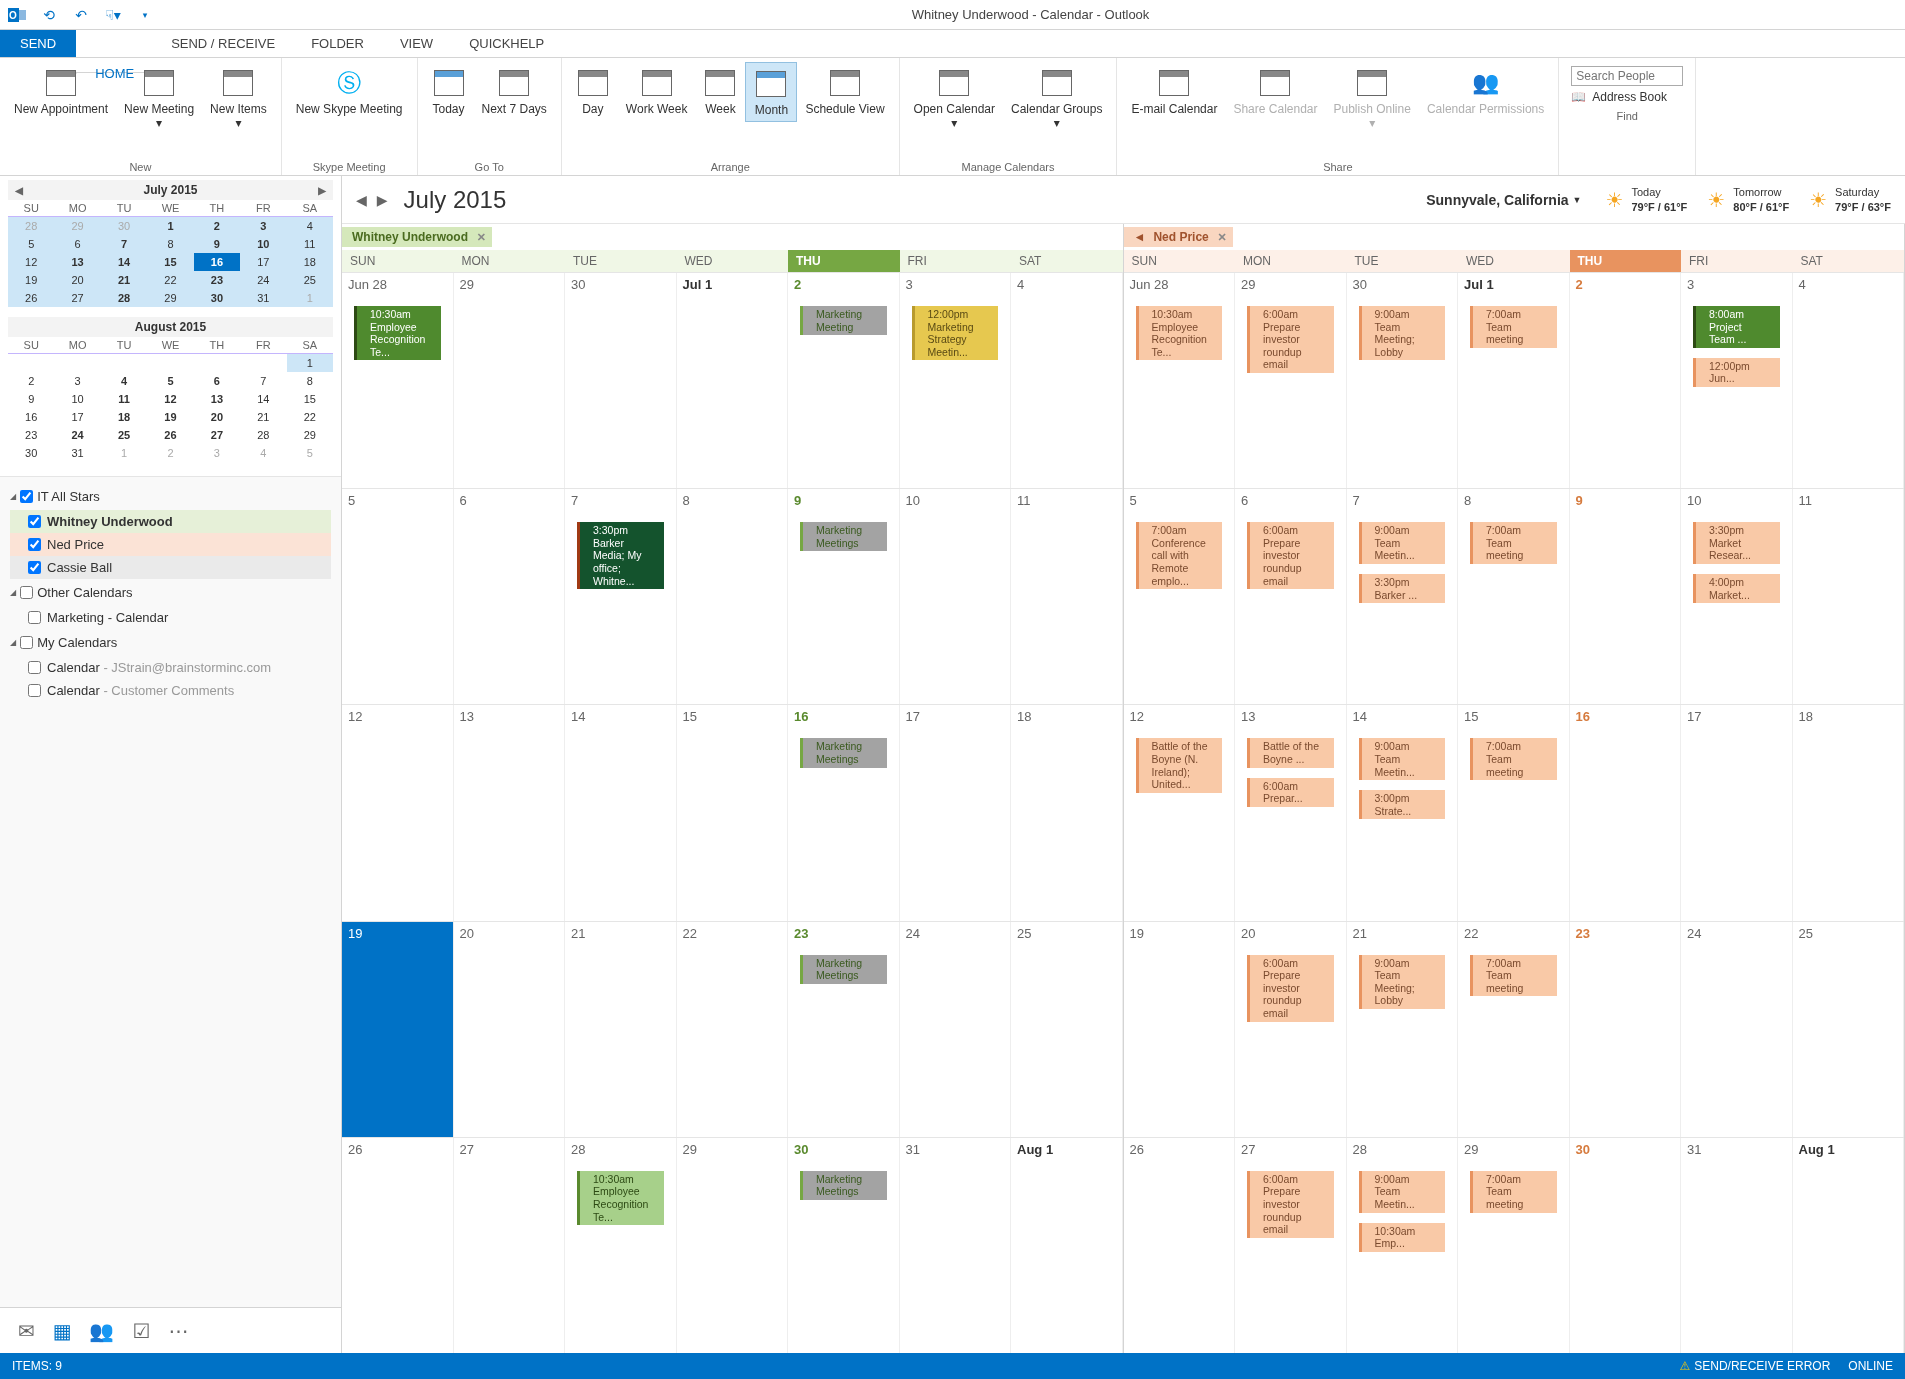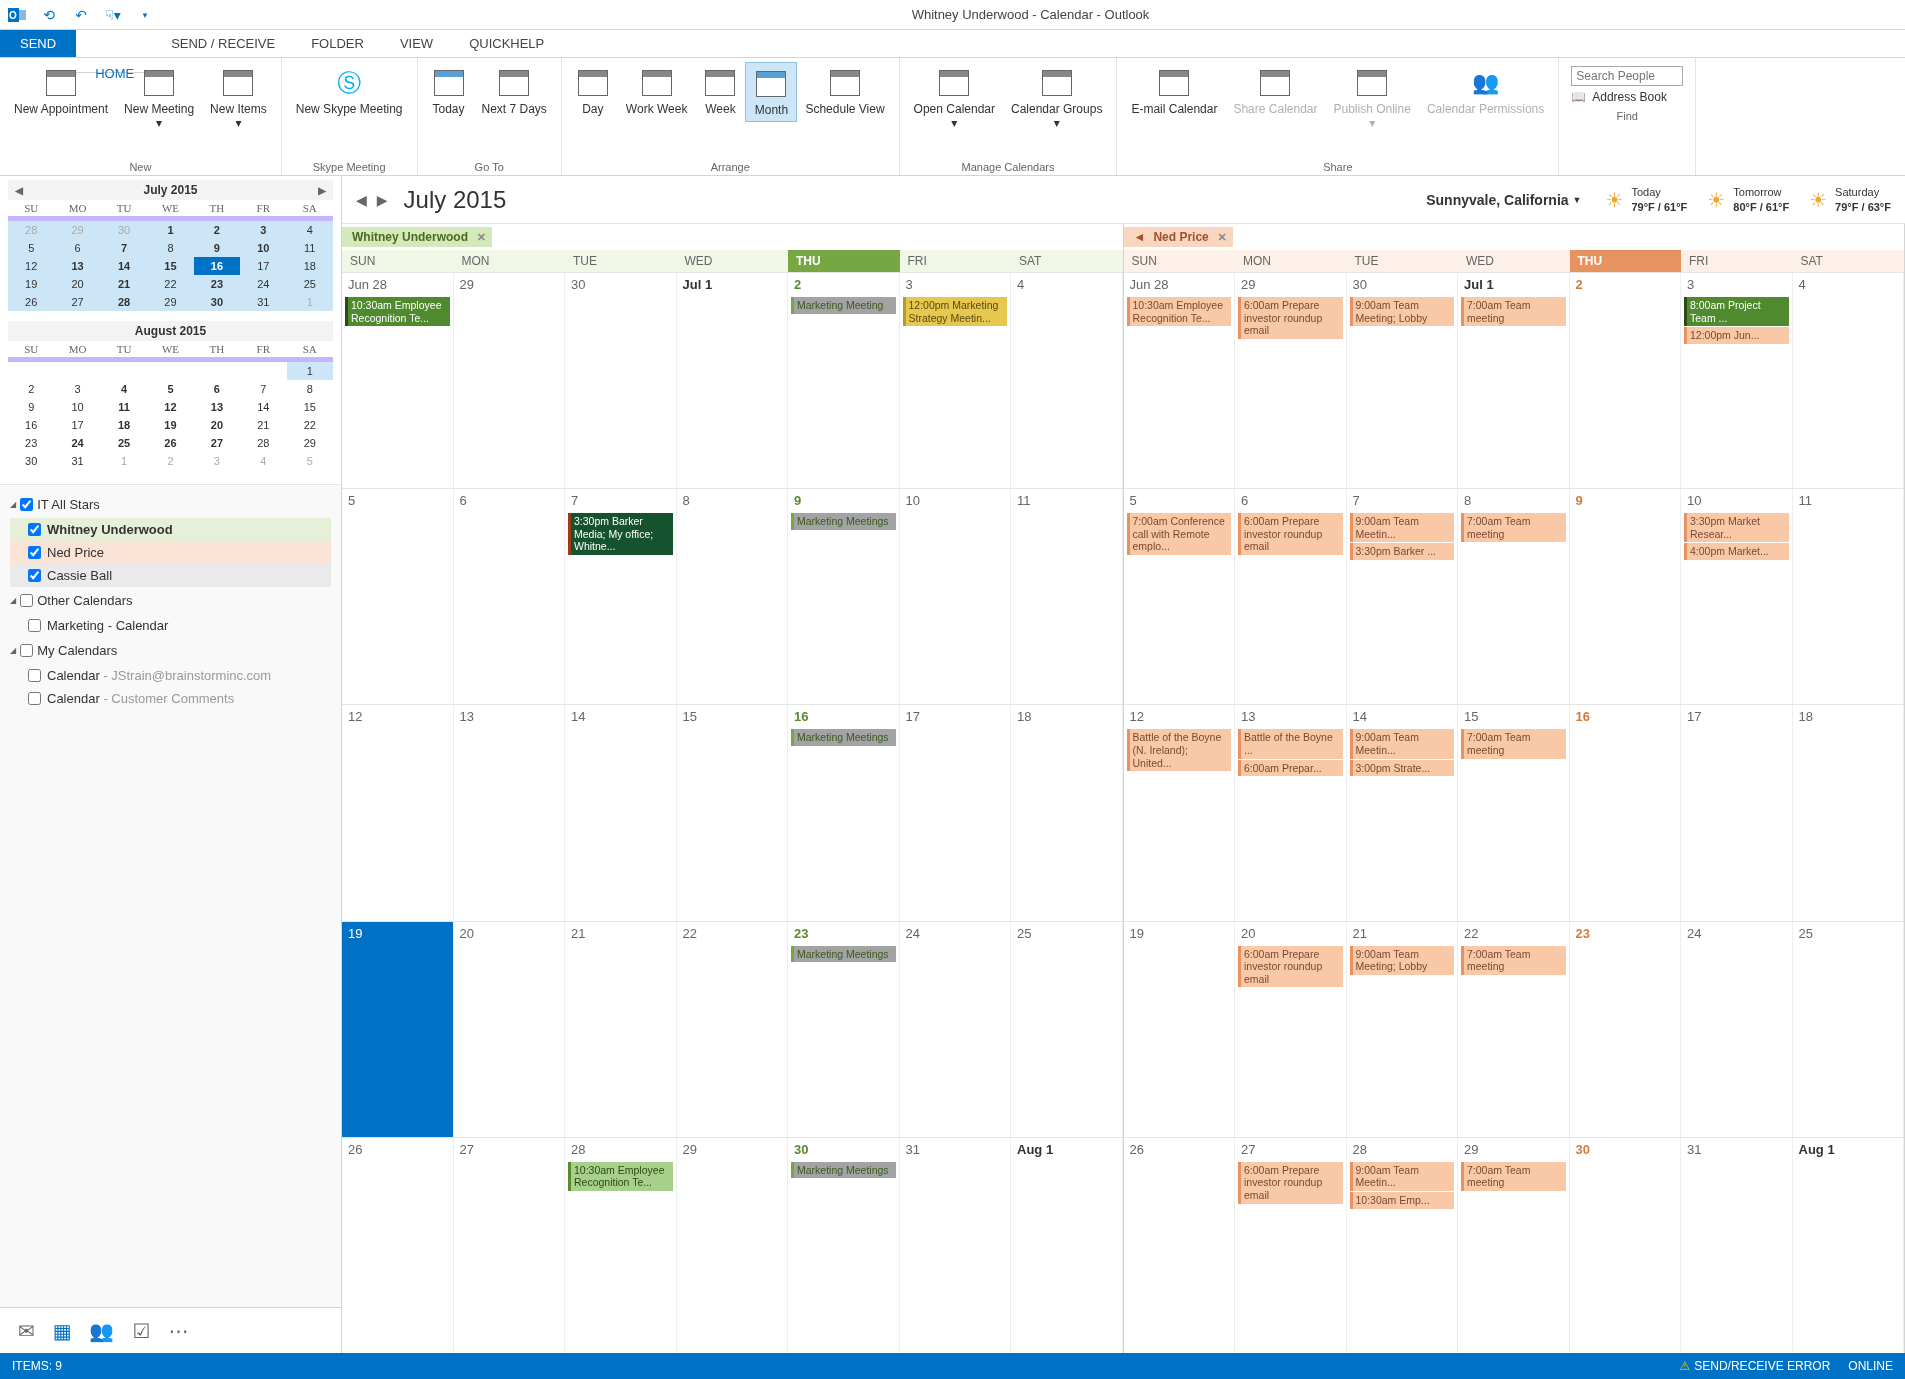--- a/index.html
+++ b/index.html
@@ -34,21 +34,21 @@
 .main { display: flex; height: calc(100% - 30px - 28px - 118px - 26px); }
 .sidebar { width: 342px; border-right: 1px solid #d4d4d4; display: flex; flex-direction: column; background: #fff; }
 .content { flex: 1; display: flex; flex-direction: column; overflow: hidden; }
 
 
 .minical-area { padding: 4px 8px; }
 .minical { width: 100%; margin-bottom: 10px; }
 .minical-header { display: flex; align-items: center; justify-content: space-between; background: #f3f3f3; padding: 2px 4px; font-size: 12px; font-weight: 600; height: 20px; }
 .minical-nav { cursor: pointer; font-size: 10px; color: #666; width: 14px; text-align: center; }
 .minical-grid { display: grid; grid-template-columns: repeat(7, 1fr); text-align: center; font-size: 11px; }
-.minical-grid .dow { color: #666; padding: 2px; border-bottom: 5px solid #c4b5fd; font-family: Liberation Serif, serif; }
+.minical-grid .dow { color: #666; padding: 2px; border-bottom: 1px solid #c4b5fd; }
 .minical-grid .d { padding: 3px 2px; cursor: pointer; }
 .minical-grid .d.dim { color: #aaa; }
 .minical-grid .d.sel { background: #0072c6; color: #fff; font-weight: 600; }
 .minical-grid .d.range { background: #cde6f7; }
 .minical-grid .d.bold { font-weight: 700; }
 
 
 .folder-list { flex: 1; overflow-y: auto; padding: 6px 10px; background: #f9f9f9; border-top: 1px solid #e5e5e5; }
 .folder-group-header { display: flex; align-items: center; gap: 4px; font-size: 13px; padding: 6px 0; cursor: pointer; }
 .folder-group-header .tri { font-size: 8px; color: #666; }
@@ -95,21 +95,21 @@
 .weeks { flex: 1; display: grid; grid-template-rows: repeat(5, 1fr); }
 .week { display: grid; grid-template-columns: repeat(7, 1fr); border-top: 1px solid #e5e5e5; }
 .daycell { border-right: 1px solid #eee; padding: 2px; overflow: hidden; position: relative; }
 .daycell .daynum { font-size: 13px; color: #666; padding: 2px 2px 4px 4px; }
 .daycell .daynum.bold { font-weight: 700; color: #333; }
 .daycell.today { background: #0072c6; }
 .daycell.today .daynum { color: #fff; }
 .daycell.thu-whitney .daynum { color: #5a8a2e; font-weight: 600; }
 .daycell.thu-ned .daynum { color: #d67b3e; font-weight: 600; }
 
-.evt { font-size: 10.5px; padding: 2px 3px; margin: 1px; border-left: 3px solid; overflow: hidden; line-height: 1.2; }
+.evt { font-size: 10.5px; padding: 2px 13px; margin: 10px; border-left: 3px solid; overflow: hidden; line-height: 1.2; }
 .evt.green { background: #a7d08a; border-color: #5a8a2e; color: #2d4a14; }
 .evt.darkgreen { background: #4f8a2e; border-color: #2d4a14; color: #fff; }
 .evt.lgreen { background: #a3a3a3; border-color: #76a743; color: #3a5a1f; }
 .evt.yellow { background: #e6c84f; border-color: #b89a2e; color: #5a4a14; }
 .evt.dorange { background: #14532d; border-color: #a03a14; color: #fff; }
 .evt.norange { background: #f9c9a7; border-color: #e8935f; color: #7a4a2e; }
 
 
 .statusbar { height: 26px; background: #0072c6; color: #fff; display: flex; align-items: center; padding: 0 12px; font-size: 12px; }
 .statusbar .right { margin-left: auto; display: flex; gap: 18px; align-items: center; justify-content: center; }

